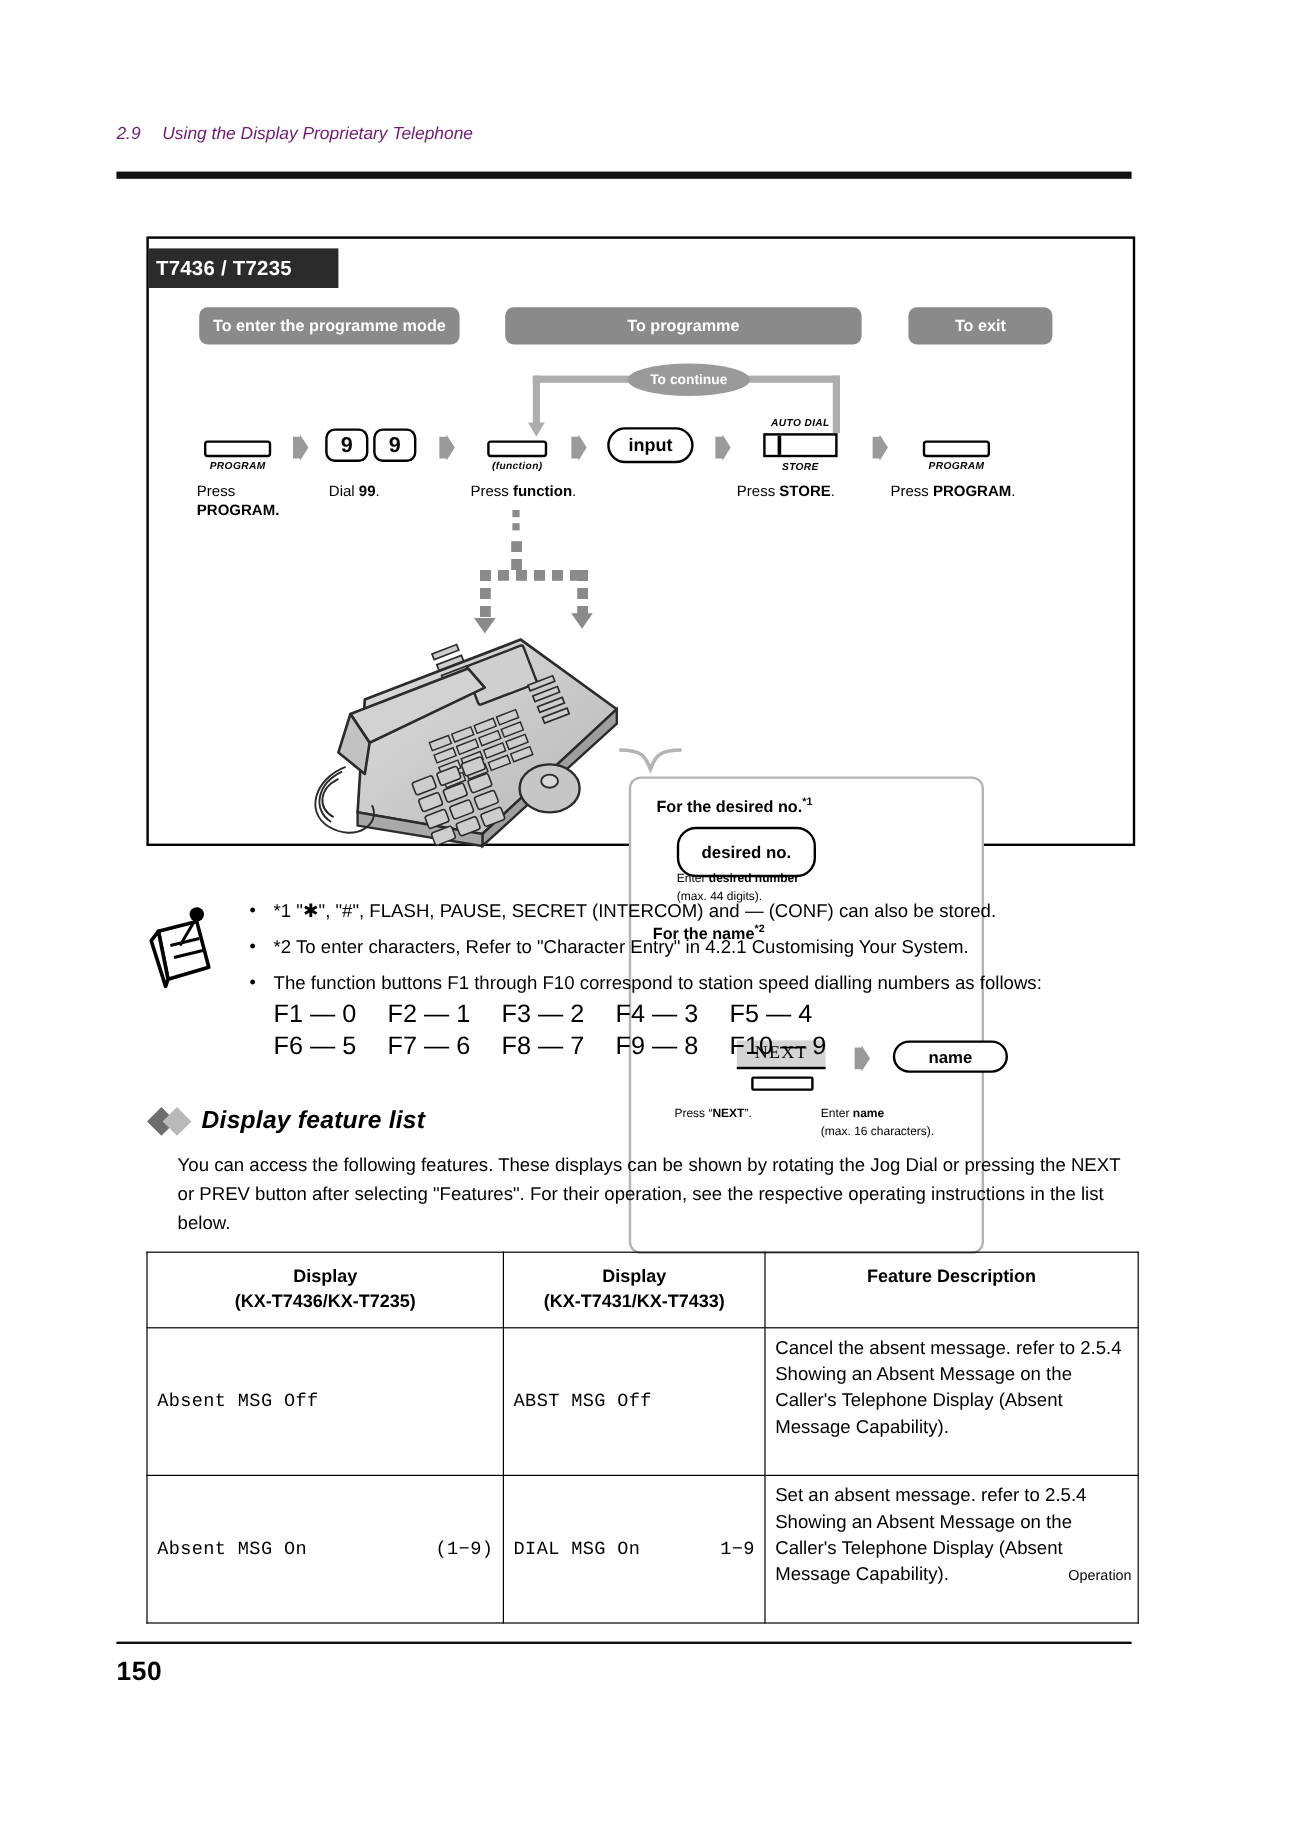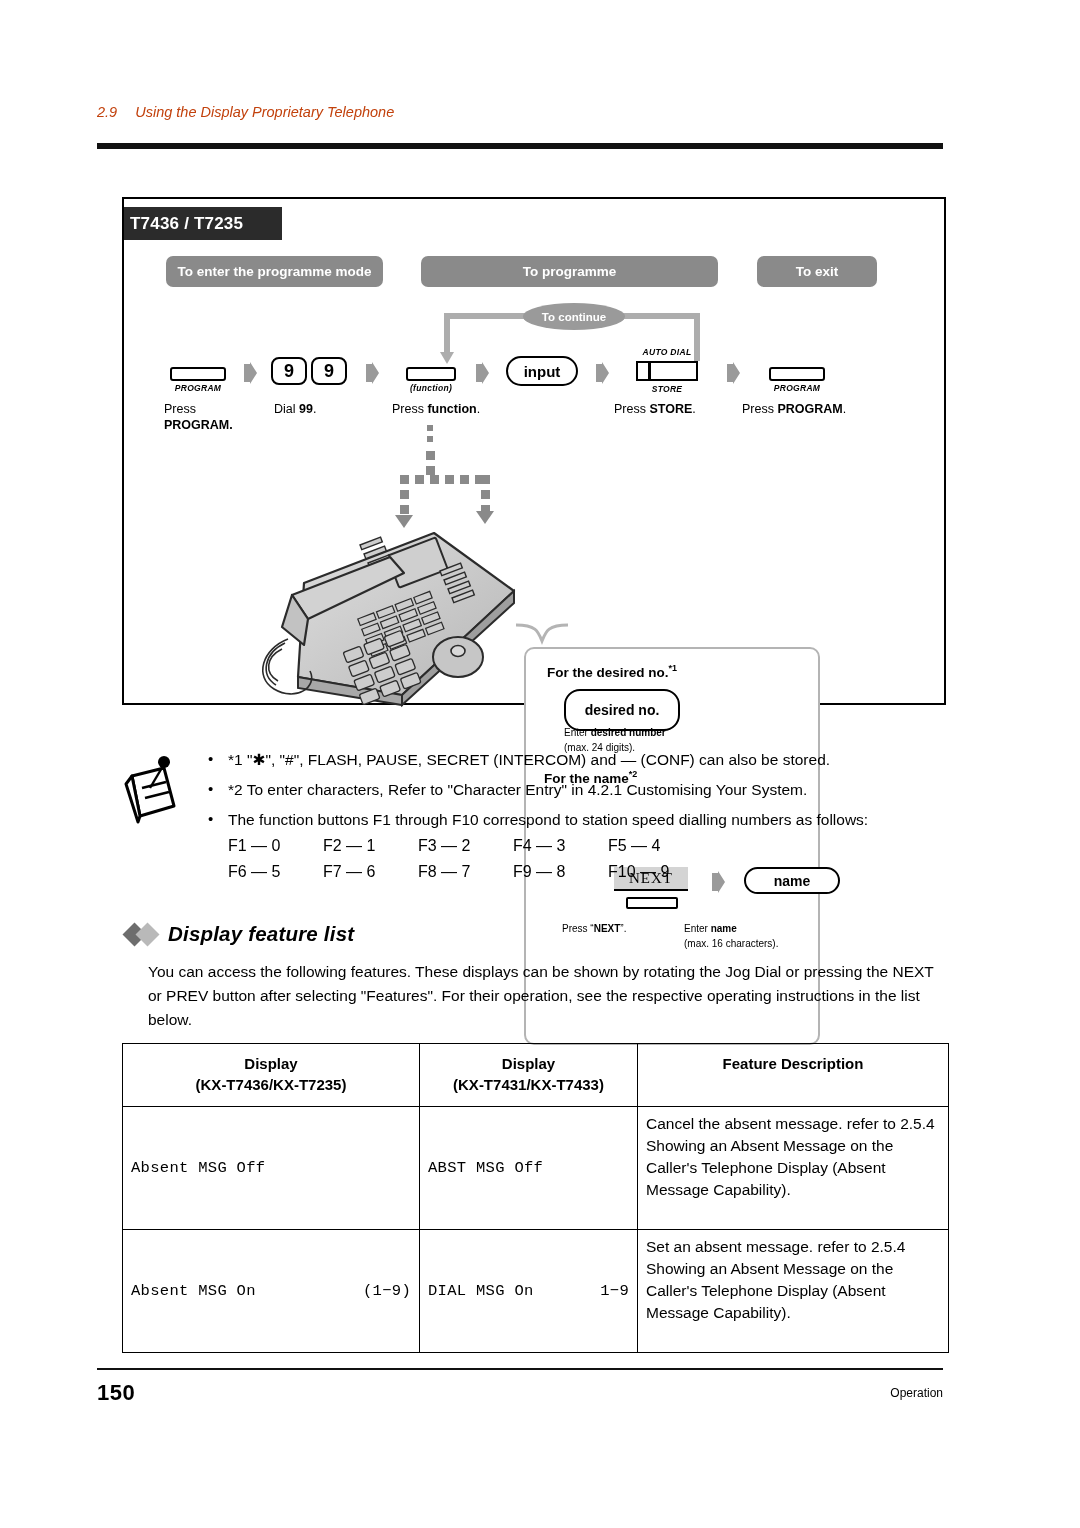--- a/index.html
+++ b/index.html
@@ -9,21 +9,21 @@
     background:#ffffff;
     font-family:"Liberation Sans", sans-serif;
     color:#000;
     position:relative;
     overflow:hidden;
   }
 
   
   .page-header{
     position:absolute; left:97px; top:104px; width:846px;
-    font-style:italic; font-size:14.5px; color:#c2410c;
+    font-style:italic; font-size:14.5px; color:#701a75;
   }
   .page-header .num{ margin-right:14px; }
   .header-rule{
     position:absolute; left:97px; top:143px; width:846px; height:6px;
     background:#111;
   }
 
   
   .diagram{
     position:absolute; left:122px; top:197px; width:824px; height:508px;
@@ -149,21 +149,21 @@
   .notes{ position:absolute; left:120px; top:748px; width:830px; }
   .memo-icon{ position:absolute; left:0px; top:6px; width:62px; height:72px; }
   .note-list{ margin:0; padding:0; list-style:none; position:absolute; left:84px; top:0; width:746px;}
   .note-list li{
     position:relative; padding-left:24px; font-size:15.5px; line-height:23px;
     margin-bottom:7px; color:#000;
   }
   .note-list li:before{
     content:"\2022"; position:absolute; left:4px; top:-1px; font-size:15px;
   }
-  .fgrid{ margin-top:2px; font-size:16px; line-height:26px; }
+  .fgrid{ margin-top:2px; font-size:21px; line-height:26px; }
   .fgrid span{ display:inline-block; width:95px; }
 
   
   .sect{
     position:absolute; left:126px; top:922px; width:600px;
     display:flex; align-items:center;
   }
   .dia{ width:17px; height:17px; transform:rotate(45deg); display:inline-block; }
   .dia.d1{ background:#6d6d6d; }
   .dia.d2{ background:#b9b9b9; margin-left:-4px; }
@@ -191,21 +191,21 @@
   td.mono{
     font-family:"Liberation Mono", monospace; font-size:15.5px; line-height:22px;
     white-space:pre; letter-spacing:.3px;
   }
   td.desc{ font-size:15.5px; line-height:22px; }
   .mono-row{ display:flex; justify-content:space-between; }
 
   
   .foot-rule{ position:absolute; left:97px; top:1368px; width:846px; height:2px; background:#111;}
   .foot-page{ position:absolute; left:97px; top:1380px; font-size:22px; font-weight:bold; letter-spacing:.5px;}
-  .foot-right{ position:absolute; left:0; top:1386px; width:943px; text-align:right; font-size:12px;}
+  .foot-right{ position:absolute; left:0; top:1306px; width:943px; text-align:right; font-size:12px;}
 </style>
 </head>
 <body>
 
 <div class="page-header">
   <span class="num">2.9</span>
   <span>Using the Display Proprietary Telephone</span>
 </div>
 <div class="header-rule"></div>
 
@@ -308,21 +308,21 @@
     <path d="M26 0 C26 20 20 22 10 26 C20 30 26 32 26 52" fill="none" stroke="#b4b4b4" stroke-width="3" transform="rotate(-90 26 26)"></path>
   </svg>
 
   <div class="infobox">
     <div class="ib-title" style="left:21px; top:14px;">
       <span>For the desired no.</span><span class="ib-sup">*1</span>
     </div>
     <div class="pill" style="left:38px; top:40px; width:116px; height:42px; font-size:14px;">desired no.</div>
     <div class="ib-text" style="left:38px; top:76px; width:230px;">
       <span>Enter </span><b>desired number</b><br>
-      <span>(max. 24 digits).</span>
+      <span>(max. 44 digits).</span>
     </div>
 
     <div class="ib-title" style="left:18px; top:120px;">
       <span>For the name</span><span class="ib-sup">*2</span>
     </div>
 
     <div class="nextkey">NEXT</div>
     <div class="nextkey-cap"></div>
 
     <div class="fat-arrow" style="left:186px; top:222px;">

